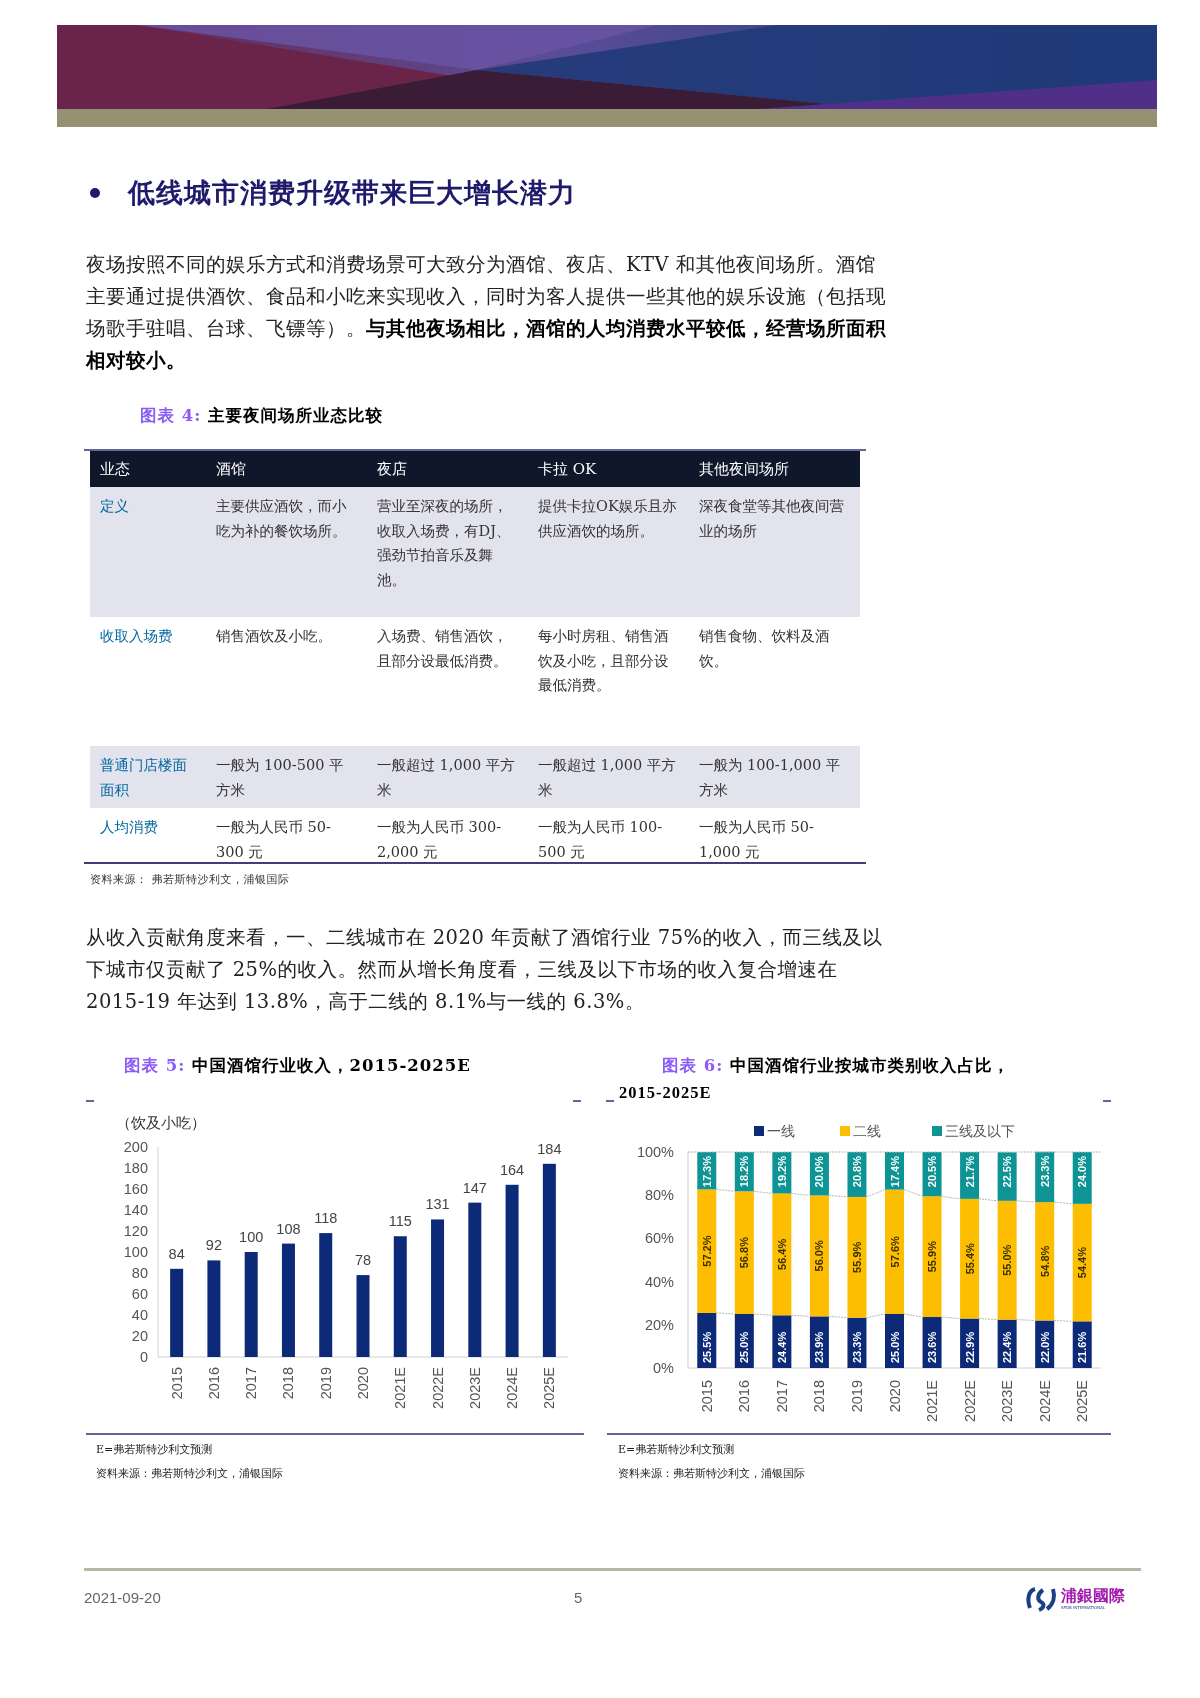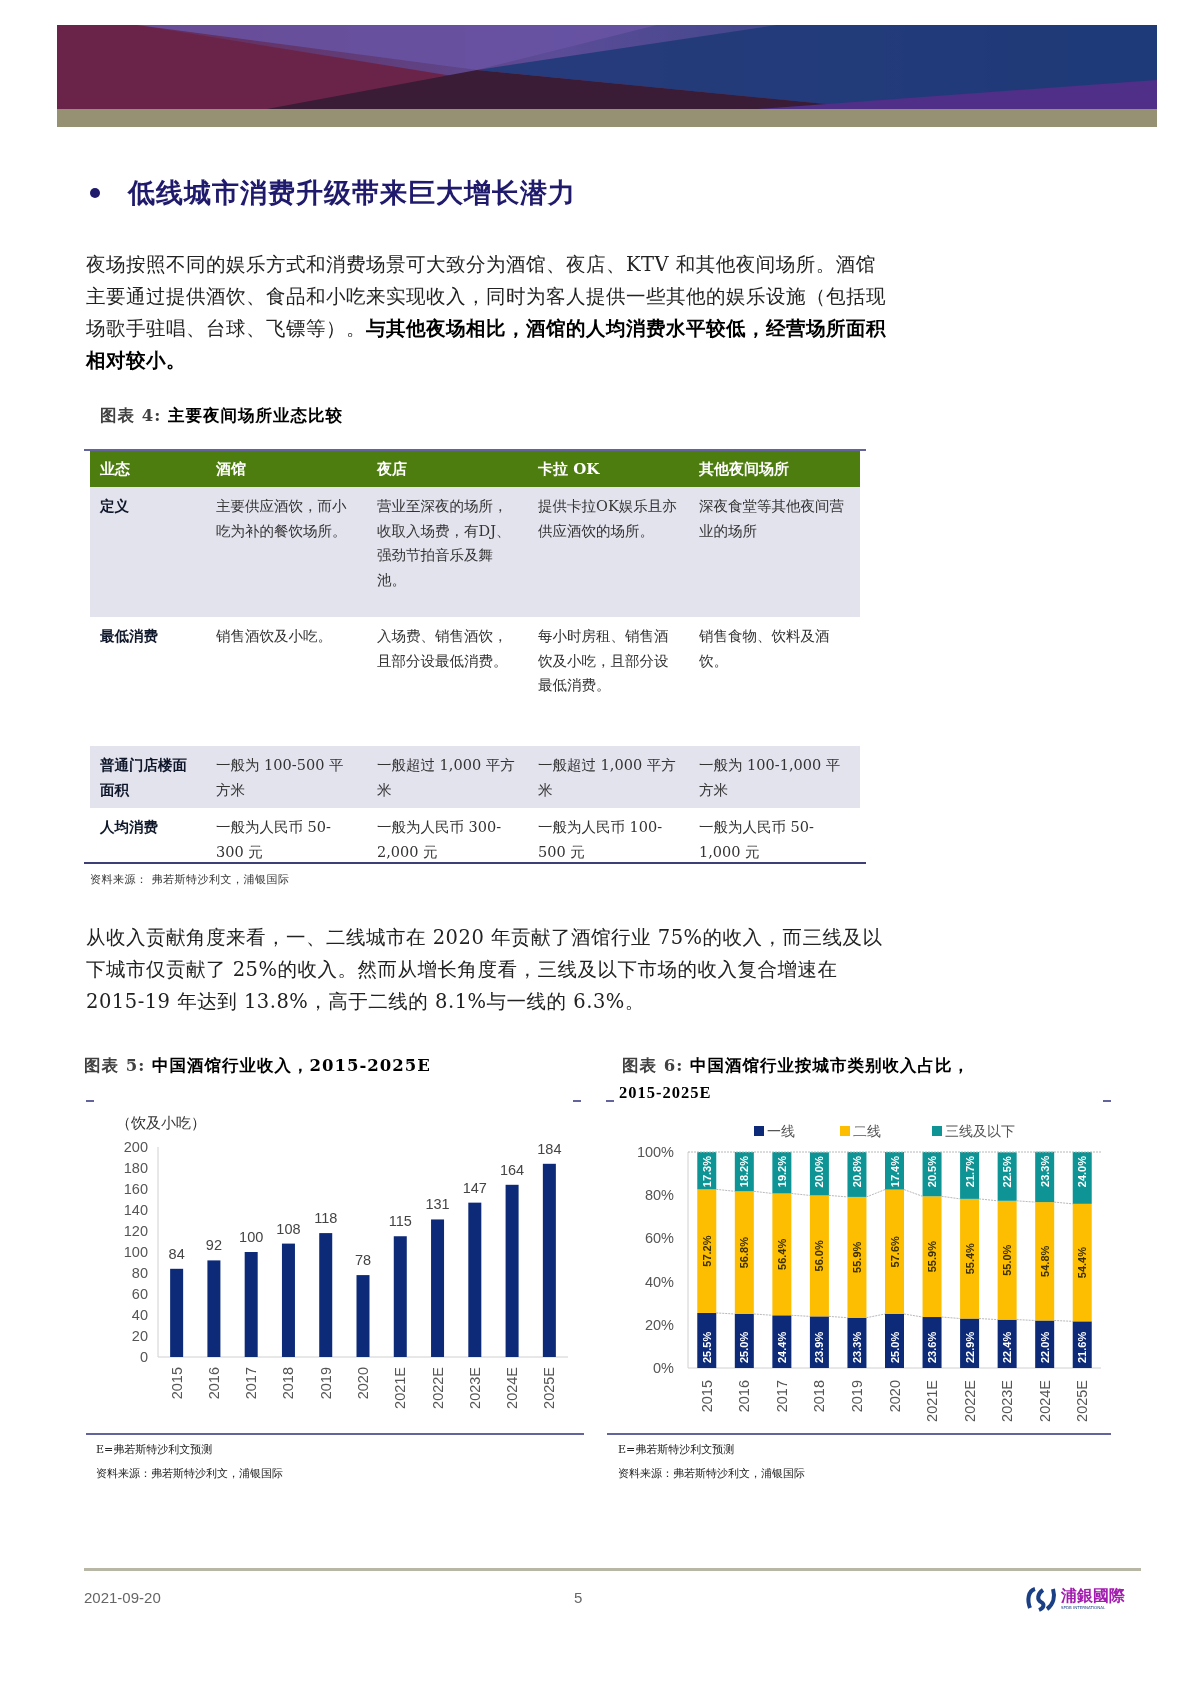--- a/index.html
+++ b/index.html
@@ -5,26 +5,26 @@
   * { box-sizing: border-box; margin: 0; padding: 0; }
   body { width: 1200px; height: 1698px; background: #ffffff; position: relative; font-family: "DejaVu Serif", "Liberation Serif", serif; color: #1a1a1a; overflow: hidden; }
   .abs { position: absolute; }
   .banner { left: 57px; top: 25px; width: 1100px; height: 102px; overflow: hidden; }
   .banner svg { display: block; }
   .section-title { left: 88px; top: 175px; font-size: 27px; font-weight: bold; color: #1f1a6b; letter-spacing: 1px; display: flex; align-items: center; }
   .section-title .bullet { width: 10px; height: 10px; border-radius: 50%; background: #1f1a6b; margin-right: 28px; margin-left: 2px; }
   .para { left: 86px; width: 800px; font-size: 19.5px; line-height: 32px; color: #222; letter-spacing: 0.5px; }
   .para b { font-weight: bold; color: #000; }
   .caption { font-size: 16.5px; font-weight: bold; color: #000; letter-spacing: 1px; }
-  .caption .num { color: #404040; }
+  .caption .num { color: #8b5cf6; margin-left: 40px; }
   table.cmp { border-collapse: collapse; font-size: 14.5px; color: #333; }
-  table.cmp th { background: #4d7c0f; color: #fff; text-align: left; font-weight: bold; padding: 6px 10px; height: 36px; font-size: 15px; }
+  table.cmp th { background: #0f172a; color: #fff; text-align: left; font-weight: normal; padding: 6px 10px; height: 36px; font-size: 15px; }
   table.cmp td { padding: 7px 10px 6px 10px; vertical-align: top; line-height: 24.5px; }
   table.cmp tr.shade td { background: #e3e3ee; }
-  table.cmp td.rowhead { font-weight: bold; color: #0f172a; }
+  table.cmp td.rowhead { font-weight: normal; color: #0369a1; }
   .src { font-size: 11px; color: #333; letter-spacing: 0.5px; }
   .rule-top { height: 2px; background: #64649c; }
   .rule-bottom { height: 2px; background: #3f3f78; }
   .chart-note { font-size: 11px; color: #222; }
   .axis-label { font-family: "Liberation Sans", "DejaVu Sans", sans-serif; font-size: 14.5px; color: #444; }
   .footer-date { font-family: "Liberation Sans", sans-serif; font-size: 15px; color: #666; }
 </style>
 </head>
 <body>
 
@@ -82,21 +82,21 @@
     </thead>
     <tbody>
       <tr class="shade" style="height:130px;">
         <td class="rowhead">定义</td>
         <td>主要供应酒饮，而小吃为补的餐饮场所。</td>
         <td>营业至深夜的场所，收取入场费，有DJ、强劲节拍音乐及舞池。</td>
         <td>提供卡拉OK娱乐且亦供应酒饮的场所。</td>
         <td>深夜食堂等其他夜间营业的场所</td>
       </tr>
       <tr style="height:129px;">
-        <td class="rowhead">最低消费</td>
+        <td class="rowhead">收取入场费</td>
         <td>销售酒饮及小吃。</td>
         <td>入场费、销售酒饮，且部分设最低消费。</td>
         <td style="white-space:pre-line;">每小时房租、销售酒
 饮及小吃，且部分设
 最低消费。</td>
         <td>销售食物、饮料及酒饮。</td>
       </tr>
       <tr class="shade" style="height:57px;">
         <td class="rowhead">普通门店楼面面积</td>
         <td>一般为 100-500 平方米</td>

